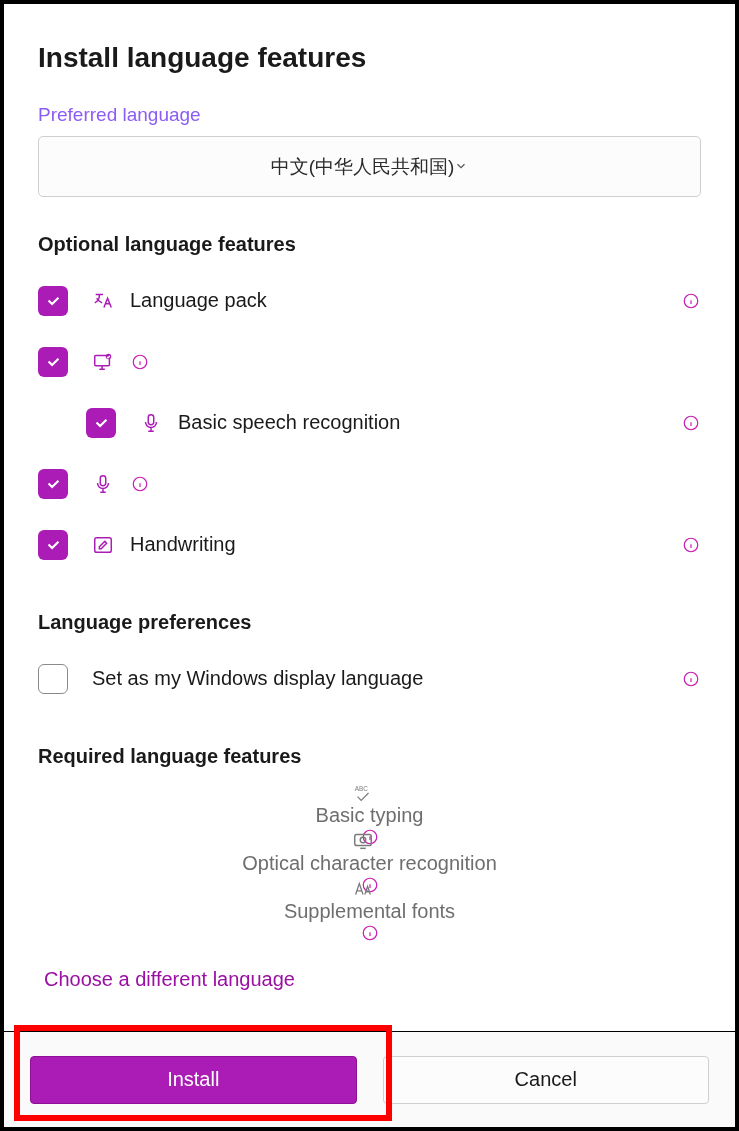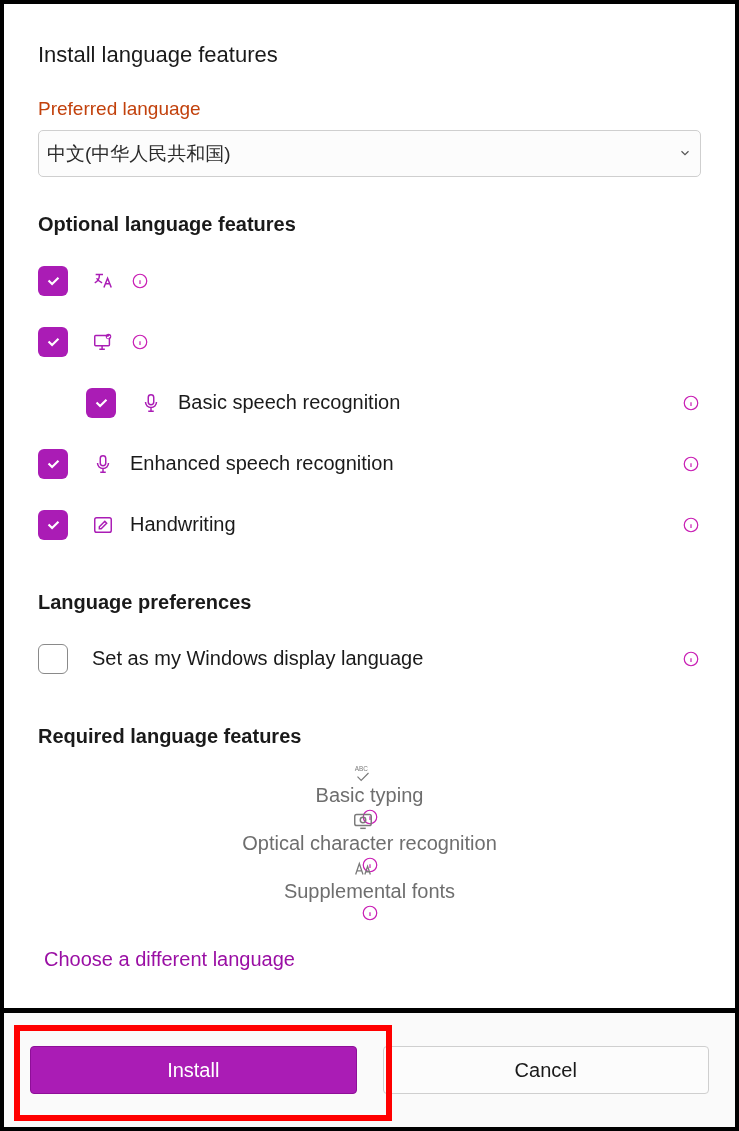--- a/index.html
+++ b/index.html
@@ -12,39 +12,39 @@
     color: #1a1a1a;
     position: relative;
     border: 4px solid #000;
     overflow: hidden;
   }
   .dialog {
     padding: 30px 34px 0 34px;
     height: calc(100% - 118px);
   }
   .title {
-    font-size: 22px;
-    font-weight: 400;
+    font-size: 28px;
+    font-weight: 700;
     margin: 8px 0 30px 0;
   }
   .field-label {
     font-size: 19px;
-    color: #c2410c;
+    color: #8b5cf6;
     margin-bottom: 10px;
   }
   .dropdown {
     width: 100%;
-    height: 47px;
+    height: 61px;
     border: 1px solid #cfcfcf;
     border-radius: 5px;
     background: #fcfcfc;
-    padding: 0 8px;
-    display: flex;
-    align-items: center;
-    justify-content: space-between;
+    padding: 0 32px;
+    display: flex;
+    align-items: center;
+    justify-content: center;
     cursor: pointer;
     font-size: 19px;
     color: #2b2b2b;
   }
   .chevron svg { width: 14px; height: 14px; stroke: #555; }
   .section-head {
     font-size: 20px;
     font-weight: 600;
     margin: 36px 0 14px 0;
   }
@@ -106,22 +106,22 @@
   .link {
     color: #9a0fa4;
     font-size: 20px;
     margin-top: 42px;
     cursor: pointer;
     margin-left: 6px;
   }
   .footer {
     position: absolute;
     left: 0; right: 0; bottom: 0;
-    height: 119px;
-    border-top: 5px solid #000000;
+    height: 96px;
+    border-top: 1px solid #000000;
     background: #fafafa;
     display: flex;
     align-items: center;
     padding: 0 26px;
     gap: 26px;
   }
   .btn {
     flex: 1;
     height: 48px;
     border-radius: 4px;
@@ -175,20 +175,21 @@
       <svg viewBox="0 0 24 24" fill="none" stroke-width="3">
           <polyline points="5 12 10 17 19 8"></polyline>
         </svg>
     </div>
     <div class="ficon">
       <svg viewBox="0 0 24 24" fill="none" stroke="currentColor" stroke-width="1.6">
         <path d="M4 5h8M8 5v1c0 4-3 7-5 8M5 9c1 2 4 4 6 5"></path>
         <path d="M13 19l4-10 4 10M14.5 15h5"></path>
       </svg>
     </div>
+    <div class="label">Language pack</div>
     <div class="info">
       <svg viewBox="0 0 24 24" fill="none" stroke="currentColor" stroke-width="1.6">
           <circle cx="12" cy="12" r="9"></circle>
           <line x1="12" y1="8" x2="12" y2="8"></line>
           <line x1="12" y1="11" x2="12" y2="16"></line>
         </svg>
     </div>
   </div>
 
   <div class="row">
@@ -241,21 +242,20 @@
       <svg viewBox="0 0 24 24" fill="none" stroke-width="3">
           <polyline points="5 12 10 17 19 8"></polyline>
         </svg>
     </div>
     <div class="ficon">
       <svg viewBox="0 0 24 24" fill="none" stroke="currentColor" stroke-width="1.6">
         <rect x="9" y="3" width="6" height="11" rx="3"></rect>
           <path d="M6 11a6 6 0 0 0 12 0M12 17v4M9 21h6"></path>
       </svg>
     </div>
-    <div class="label">Enhanced speech recognition</div>
     <div class="info">
       <svg viewBox="0 0 24 24" fill="none" stroke="currentColor" stroke-width="1.6">
           <circle cx="12" cy="12" r="9"></circle>
           <line x1="12" y1="8" x2="12" y2="8"></line>
           <line x1="12" y1="11" x2="12" y2="16"></line>
         </svg>
     </div>
   </div>
 
   <div class="row">

